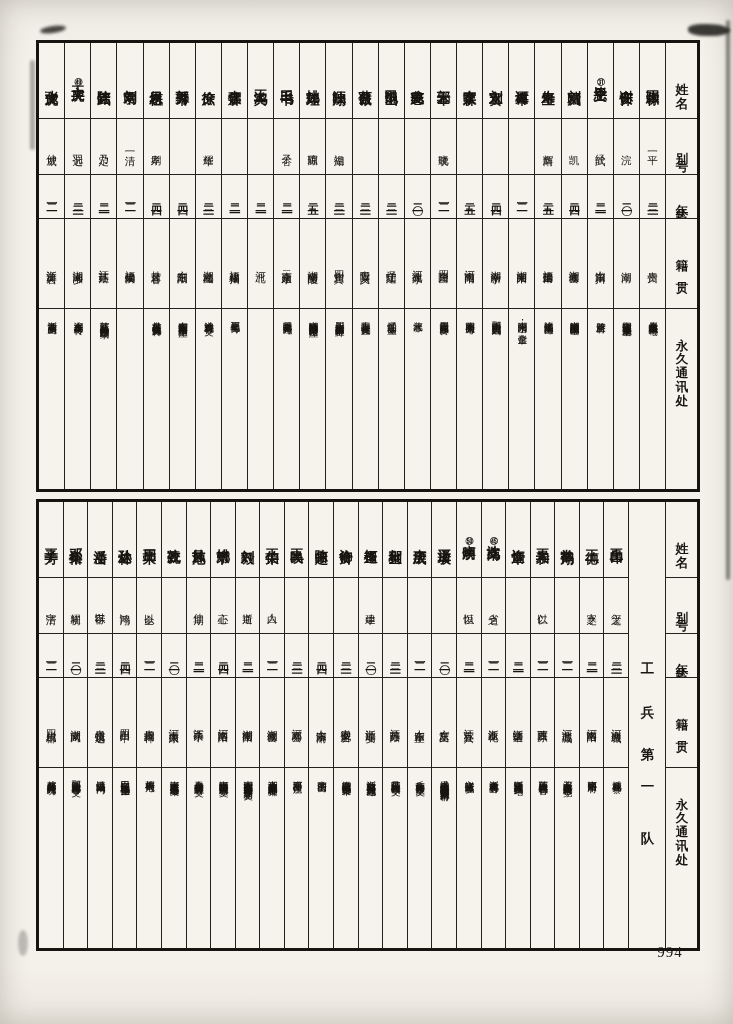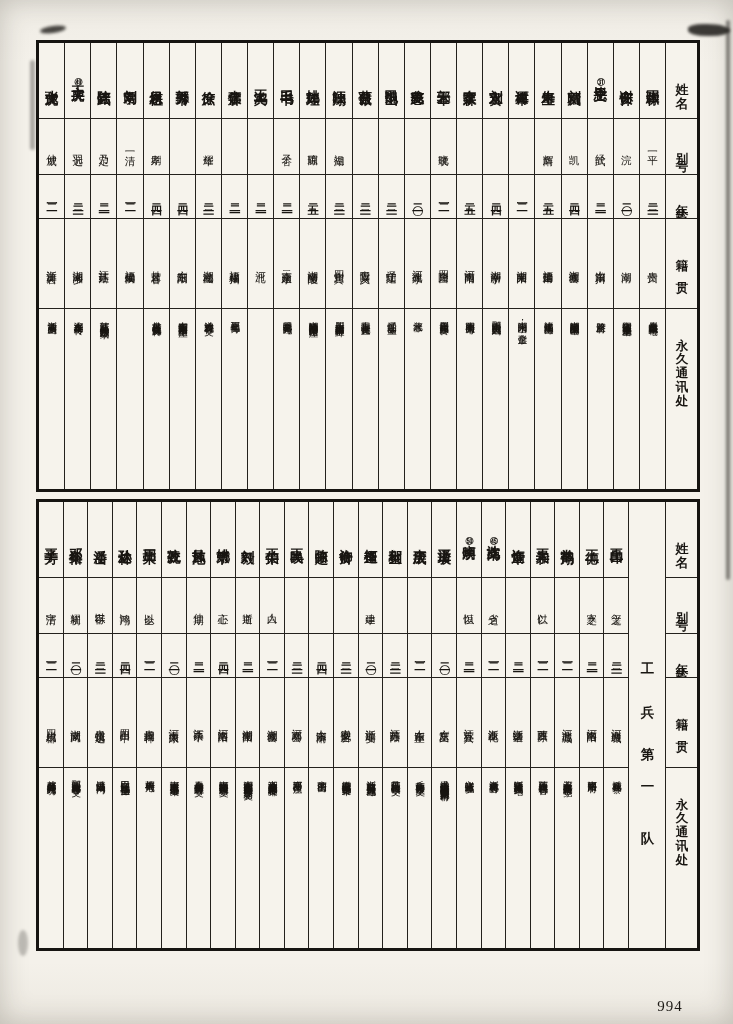--- a/index.html
+++ b/index.html
@@ -56,21 +56,21 @@
   .h-label{font-weight:700;color:#181511;}
   .h-name{font-size:13px;letter-spacing:13px;padding-top:10px;}
   .h-alias{font-size:12.5px;letter-spacing:8px;padding-top:6px;}
   .h-age{font-size:12.5px;letter-spacing:5px;padding-top:4px;}
   .h-origin{font-size:12.5px;letter-spacing:22px;padding-top:14px;}
   .h-addr{font-size:12.5px;letter-spacing:14px;padding-top:14px;}
   .unit-label{font-size:13.5px;font-weight:700;letter-spacing:42px;padding-top:150px;}
   .unit-cell{border-bottom:none;height:100%;align-items:flex-start;}
 
   .pagenum{
-    position:absolute;left:630px;top:998px;width:80px;text-align:center;
+    position:absolute;left:630px;top:944px;width:80px;text-align:center;
     font-size:15px;color:#1d1a16;letter-spacing:1px;
     font-family:"Liberation Serif","DejaVu Serif",serif;
   }
 </style>
 </head>
 <body>
 
 <div class="page">
   <div class="smudge sm-tl"></div>
   <div class="smudge sm-tl2"></div>

